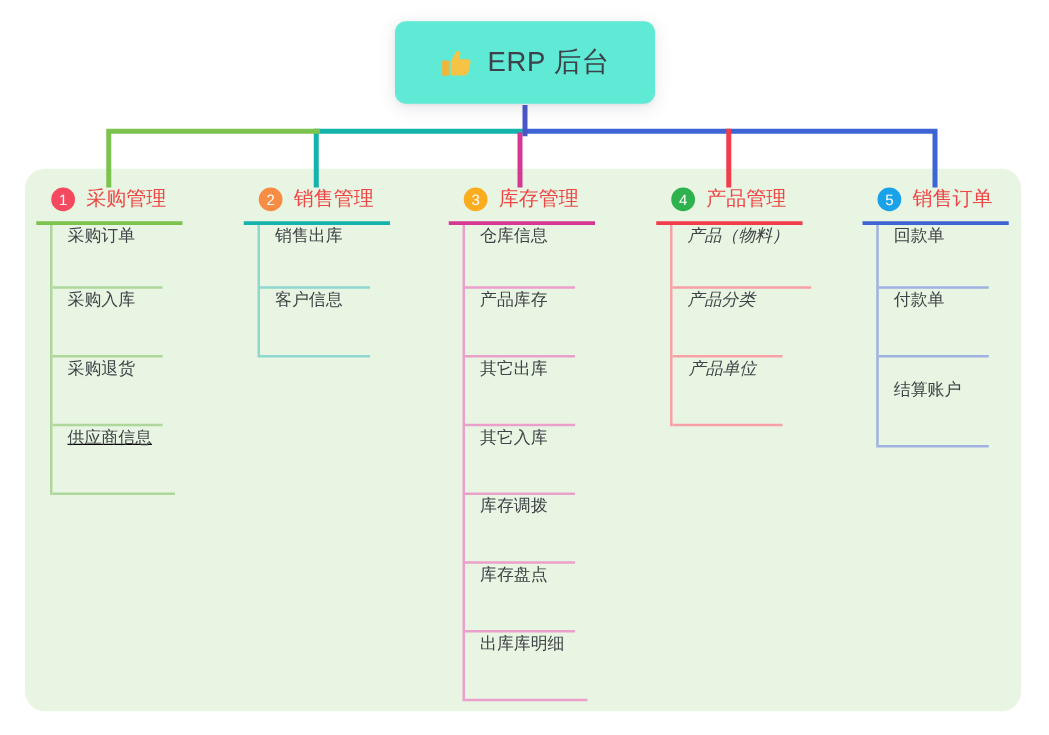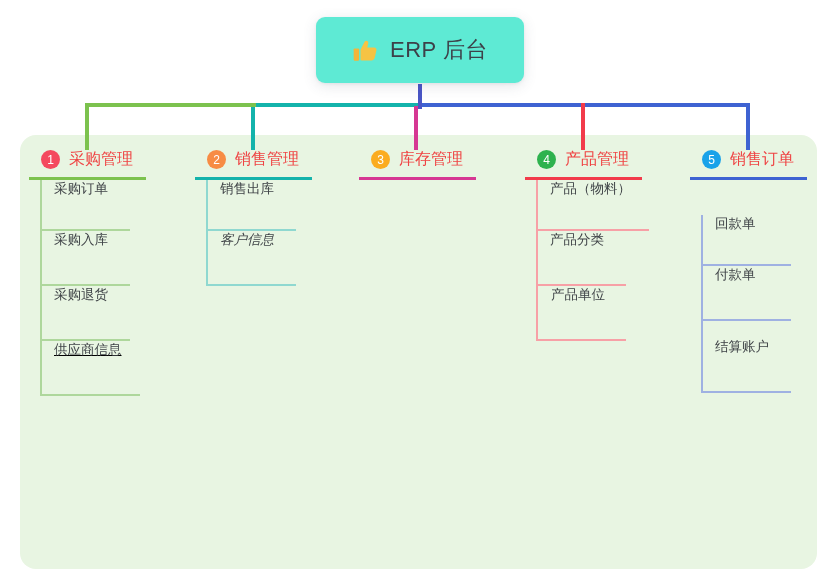--- a/index.html
+++ b/index.html
@@ -98,55 +98,78 @@
       </div>
       <div class="branch" style="left: 195px; top: 148px;">
         <div class="branch-title" style="border-bottom-color: rgb(20, 179, 171);">
           <span class="badge" style="background: rgb(247, 140, 68);">2</span>
           <span class="t-label">销售管理</span>
         </div>
         <div class="children" style="border-left-color: rgb(143, 216, 208);">
           <div class="child" style="border-bottom-color: rgb(143, 216, 208);">
             <span class="c-label">销售出库</span>
           </div>
-          <div class="child" style="border-bottom-color: rgb(143, 216, 208); font-style: italic;">
+          <div class="child" style="border-bottom-color: rgb(143, 216, 208);">
             <span class="c-label">客户信息</span>
           </div>
         </div>
       </div>
       <div class="branch" style="left: 359px; top: 148px;">
         <div class="branch-title" style="border-bottom-color: rgb(214, 55, 147);">
           <span class="badge" style="background: rgb(251, 172, 31);">3</span>
           <span class="t-label">库存管理</span>
         </div>
+        <div class="children" style="border-left-color: rgb(235, 160, 203);">
+          <div class="child" style="border-bottom-color: rgb(235, 160, 203);">
+            <span class="c-label">仓库信息</span>
+          </div>
+          <div class="child" style="border-bottom-color: rgb(235, 160, 203);">
+            <span class="c-label">产品库存</span>
+          </div>
+          <div class="child" style="border-bottom-color: rgb(235, 160, 203);">
+            <span class="c-label">其它出库</span>
+          </div>
+          <div class="child" style="border-bottom-color: rgb(235, 160, 203);">
+            <span class="c-label">其它入库</span>
+          </div>
+          <div class="child" style="border-bottom-color: rgb(235, 160, 203);">
+            <span class="c-label">库存调拨</span>
+          </div>
+          <div class="child" style="border-bottom-color: rgb(235, 160, 203);">
+            <span class="c-label">库存盘点</span>
+          </div>
+          <div class="child" style="border-bottom-color: rgb(235, 160, 203);">
+            <span class="c-label">出库库明细</span>
+          </div>
+        </div>
       </div>
       <div class="branch" style="left: 525px; top: 148px;">
         <div class="branch-title" style="border-bottom-color: rgb(242, 59, 75);">
           <span class="badge" style="background: rgb(46, 178, 78);">4</span>
           <span class="t-label">产品管理</span>
         </div>
-        <div class="children" style="border-left-color: rgb(247, 160, 166);">
+        <div class="children" style="border-left-color: rgb(247, 160, 166); font-style: italic;">
           <div class="child" style="border-bottom-color: rgb(247, 160, 166);">
             <span class="c-label">产品（物料）</span>
           </div>
           <div class="child" style="border-bottom-color: rgb(247, 160, 166);">
             <span class="c-label">产品分类</span>
           </div>
           <div class="child" style="border-bottom-color: rgb(247, 160, 166); padding-left: 13px;">
             <span class="c-label">产品单位</span>
           </div>
         </div>
       </div>
       <div class="branch" style="left: 690px; top: 148px;">
         <div class="branch-title" style="border-bottom-color: rgb(62, 99, 210);">
           <span class="badge" style="background: rgb(25, 162, 233);">5</span>
           <span class="t-label">销售订单</span>
         </div>
         <div class="children" style="border-left-color: rgb(159, 177, 226);">
-          <div class="child" style="border-bottom-color: rgb(159, 177, 226); margin-top: 35px;">
+          <div class="child" style="border-bottom-color: rgb(159, 177, 226);">
             <span class="c-label">回款单</span>
           </div>
           <div class="child" style="border-bottom-color: rgb(159, 177, 226);">
             <span class="c-label">付款单</span>
           </div>
           <div class="child" style="border-bottom-color: rgb(159, 177, 226); margin-top: 17px;">
             <span class="c-label">结算账户</span>
           </div>
         </div>
       </div>

